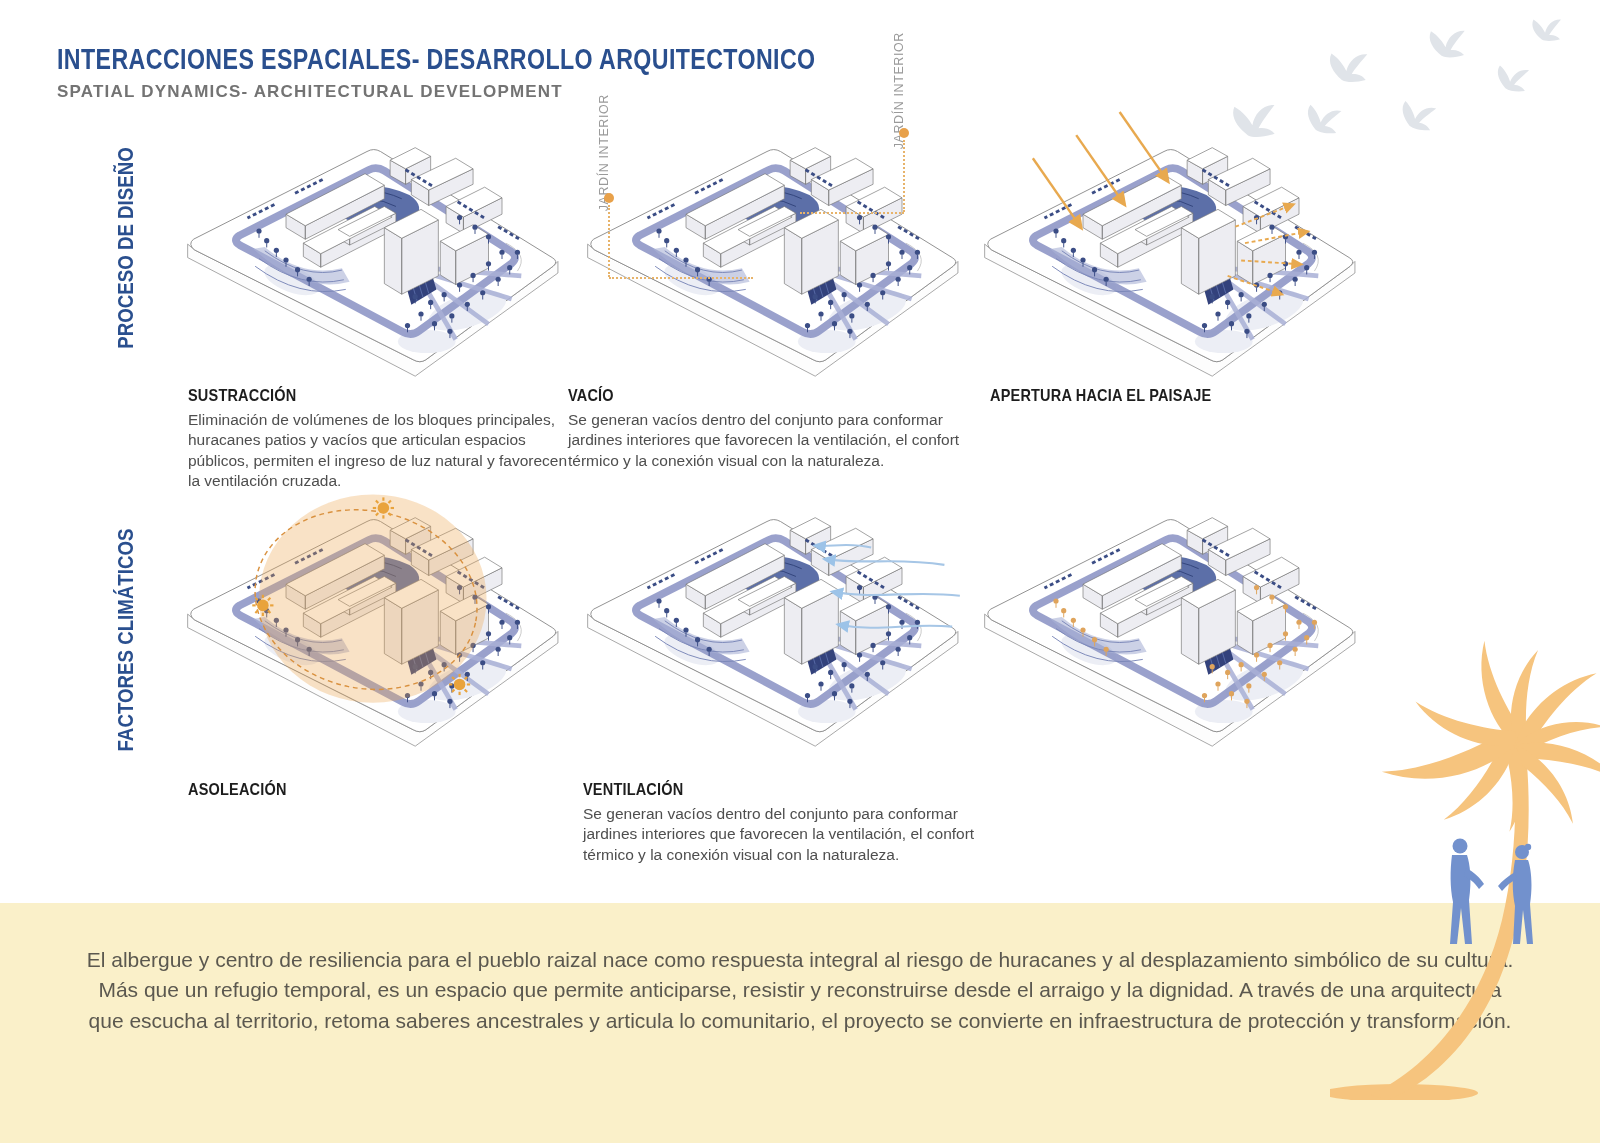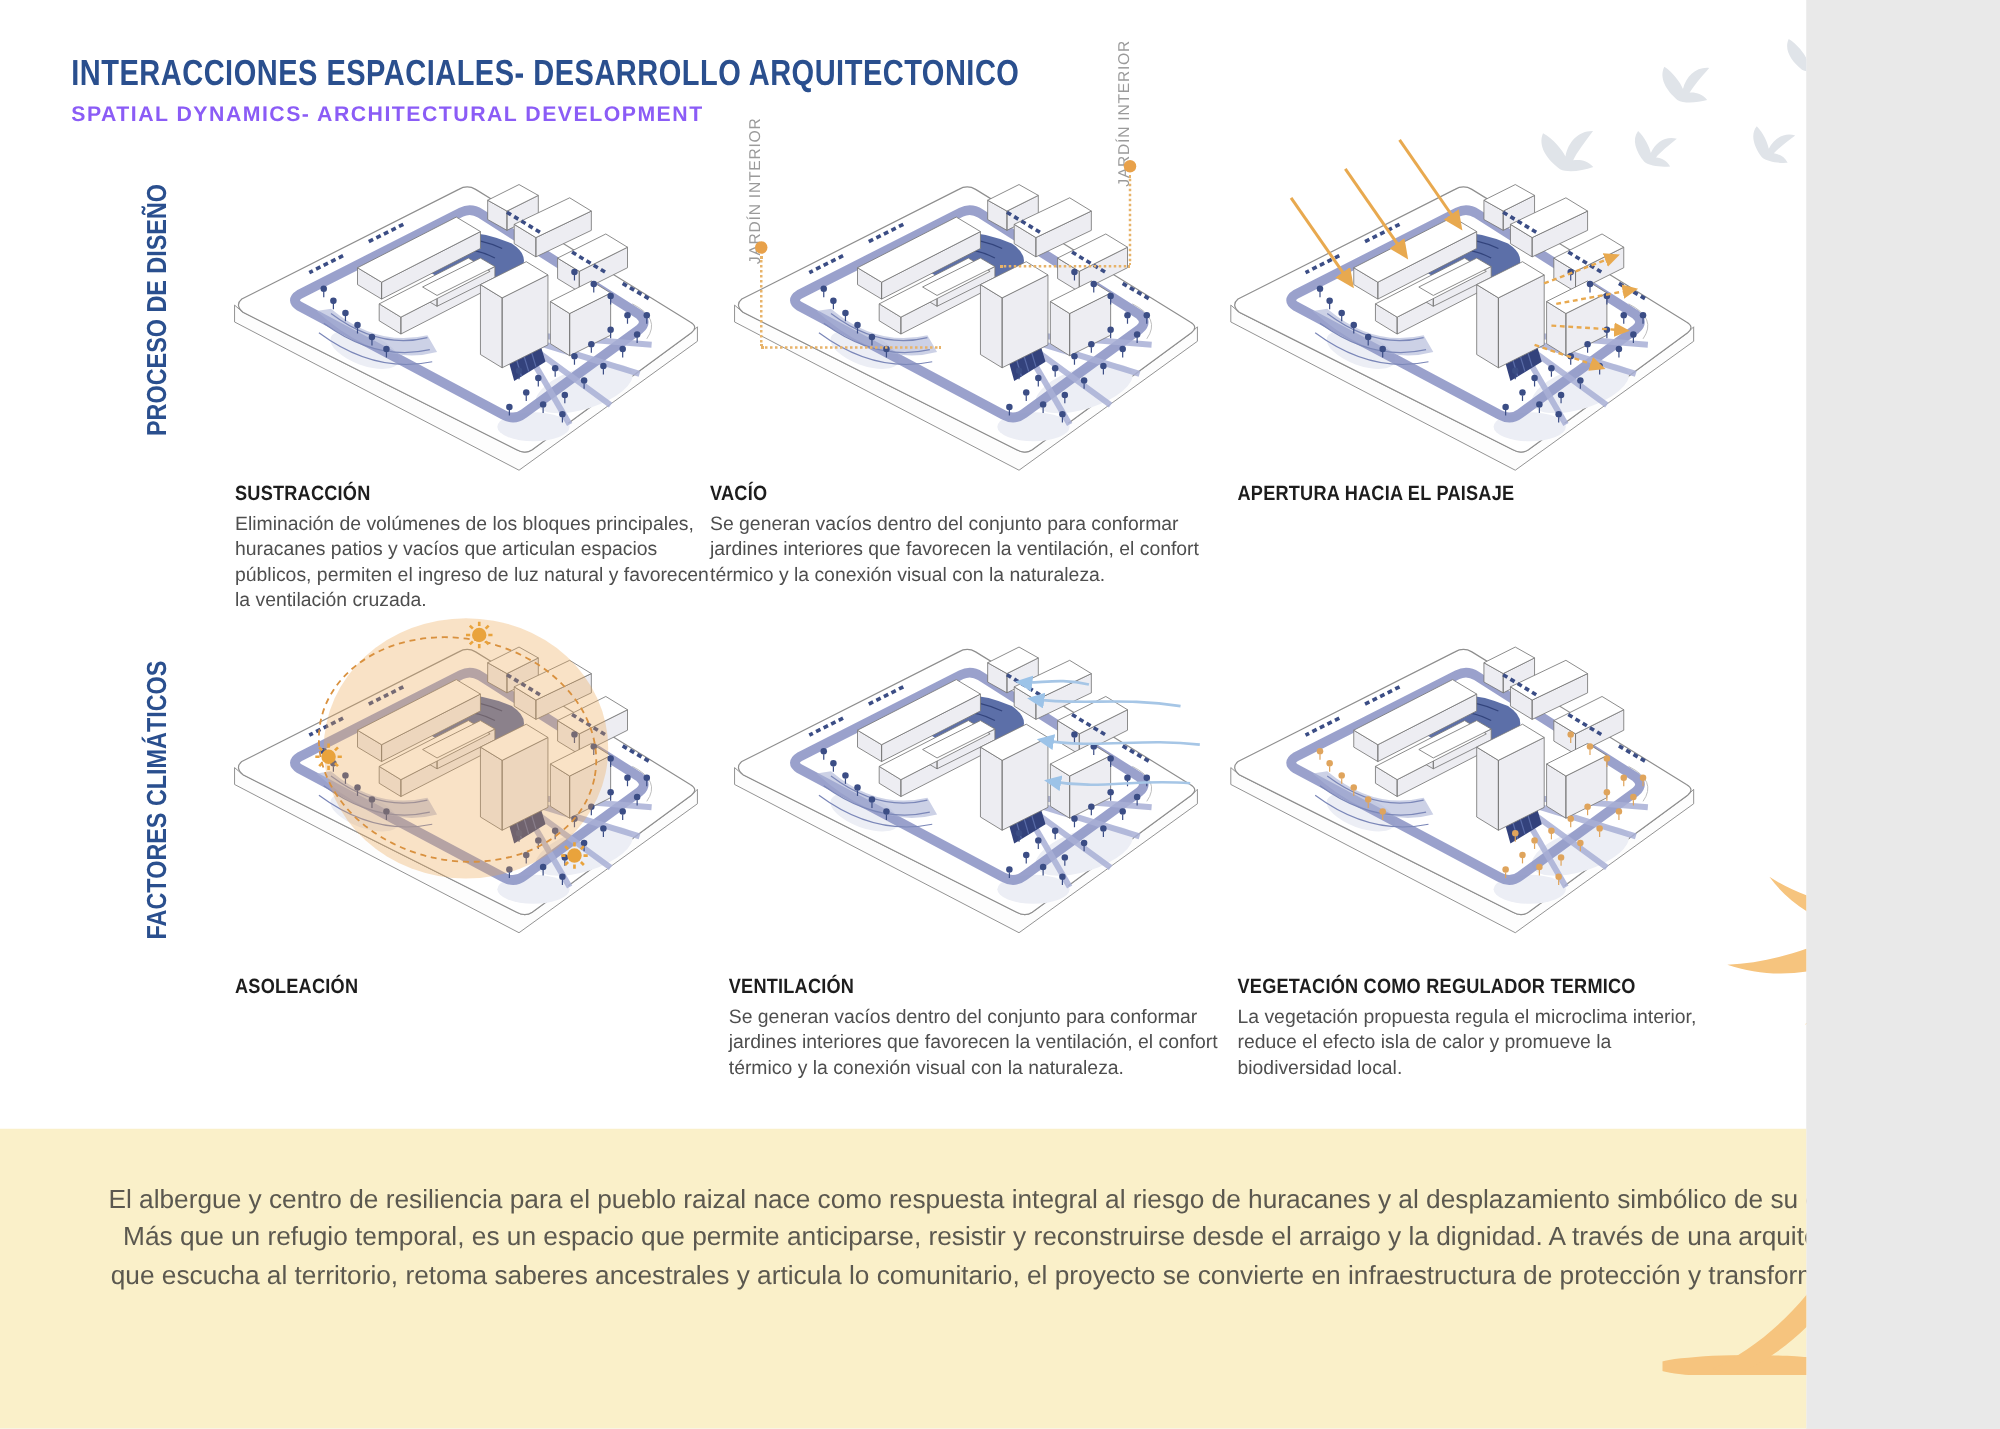--- a/index.html
+++ b/index.html
@@ -1,21 +1,21 @@
 <!DOCTYPE html>
 <html><head>
 <meta charset="utf-8">
 <style>
   html,body{margin:0;padding:0;background:#e9e9e9}
-  .board{position:relative;width:1445px;height:1143px;background:#ffffff;overflow:hidden;
+  .board{position:relative;width:1600px;height:1143px;background:#ffffff;overflow:hidden;
          font-family:"Liberation Sans",sans-serif}
   
   .title{position:absolute;left:57px;top:24px;font-size:29px;font-weight:bold;color:#2a4f8e;
          transform:scaleX(.80);transform-origin:left top;white-space:nowrap;letter-spacing:.5px}
-  .subtitle{position:absolute;left:57px;top:68px;font-size:17px;color:#8b5cf6;letter-spacing:1.2px;white-space:nowrap}
+  .subtitle{position:absolute;left:57px;top:68px;font-size:17px;color:#737373;letter-spacing:1.2px;white-space:nowrap}
   
   .row-label{position:absolute;font-weight:bold;font-size:22px;color:#2a4f8e;white-space:nowrap;
              transform:translate(-50%,-50%) rotate(-90deg) scaleX(.85)}
   #rl1{left:126px;top:248px}#rl2{left:126px;top:640px}
   
   .diagram{position:absolute;width:405px;height:280px}
   #d1{left:178px;top:106px}#d2{left:578px;top:106px}#d3{left:975px;top:106px}
   #d4{left:178px;top:476px}#d5{left:578px;top:476px}#d6{left:975px;top:476px}
   
   .caption{position:absolute;width:392px}
@@ -239,24 +239,20 @@
   <div class="caption" id="cap3">
     <h3>APERTURA HACIA EL PAISAJE</h3>
   </div>
   <div class="caption" id="cap4">
     <h3>ASOLEACIÓN</h3>
   </div>
   <div class="caption" id="cap5">
     <h3>VENTILACIÓN</h3>
     <p>Se generan vacíos dentro del conjunto para conformar jardines interiores que favorecen la ventilación, el confort térmico y la conexión visual con la naturaleza.</p>
   </div>
-  <div class="caption" id="cap6">
-    <h3>VEGETACIÓN COMO REGULADOR TERMICO</h3>
-    <p>La vegetación propuesta regula el microclima interior, reduce el efecto isla de calor y promueve la biodiversidad local.</p>
-  </div>
 
   <svg class="birds" viewBox="0 0 400 165">
     <g fill="#e0e4e9">
       <use href="#birdP" transform="translate(40,98) scale(1.9) rotate(-8)"></use>
       <use href="#birdP" transform="translate(118,94) scale(1.5) rotate(6)"></use>
       <use href="#birdP" transform="translate(138,44) scale(1.7) rotate(-4)"></use>
       <use href="#birdP" transform="translate(213,90) scale(1.5) rotate(8)"></use>
       <use href="#birdP" transform="translate(238,22) scale(1.6) rotate(-6)"></use>
       <use href="#birdP" transform="translate(308,55) scale(1.4) rotate(4)"></use>
       <use href="#birdP" transform="translate(342,10) scale(1.3) rotate(-5)"></use>

